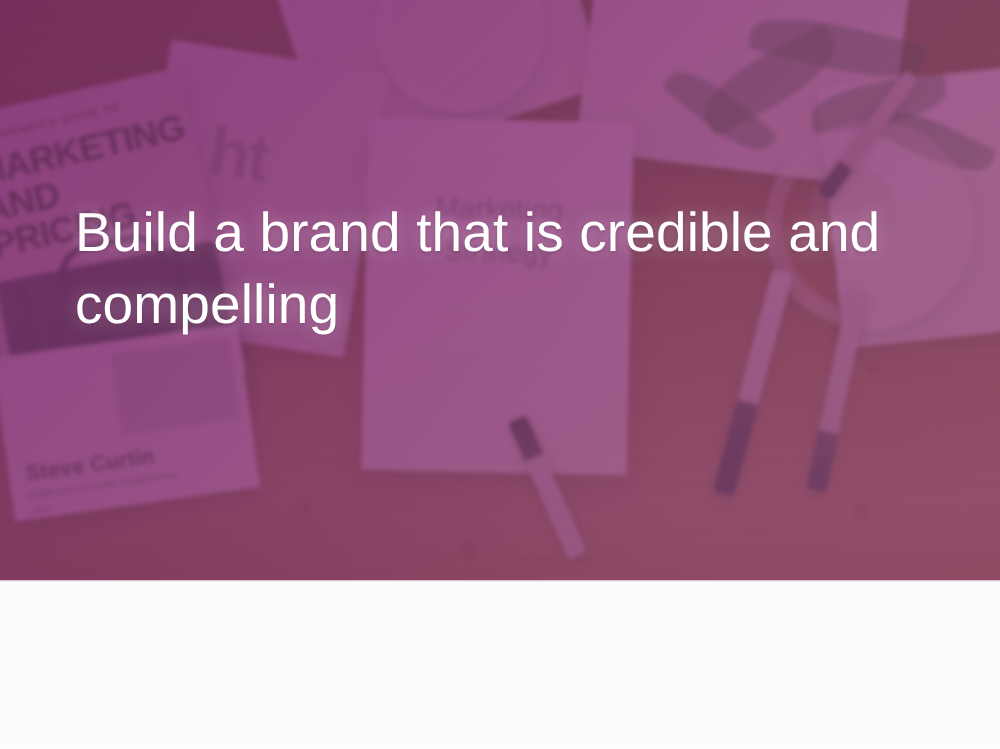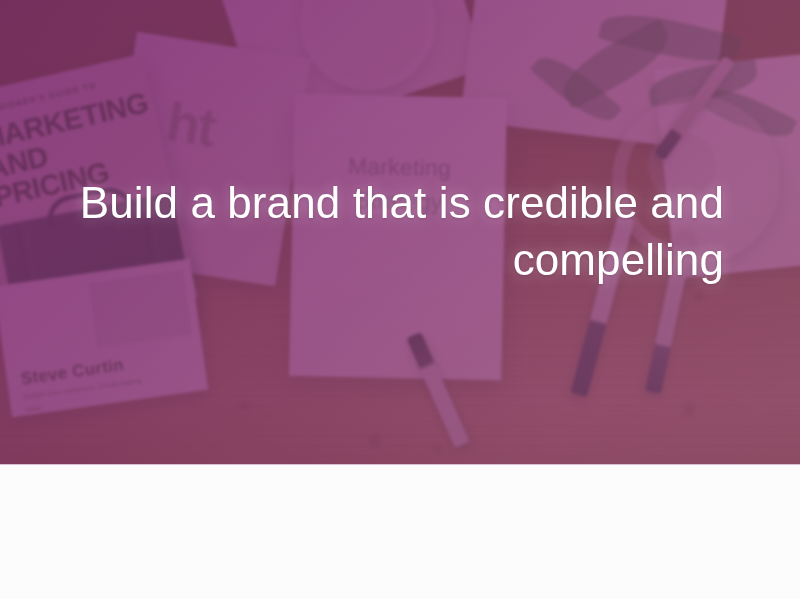--- a/index.html
+++ b/index.html
@@ -331,23 +331,23 @@
         rgba(158, 88, 144, 0.52) 70%,
         rgba(163, 96, 146, 0.54) 100%);
   }
 
   
   .hero-title {
     position: absolute;
     left: 0;
     right: 0;
     top: 158px;
-    margin: 16px;
+    margin: 0;
     padding: 0 60px;
-    text-align: right;
+    text-align: left;
     color: #ffffff;
     font-size: 44px;
     font-weight: normal;
     line-height: 1.30;
     letter-spacing: 0.1px;
     text-shadow: 0 0 14px rgba(255, 255, 255, 0.34),
                  0 1px 3px rgba(70, 22, 62, 0.28);
     white-space: pre-line;
   }
 

